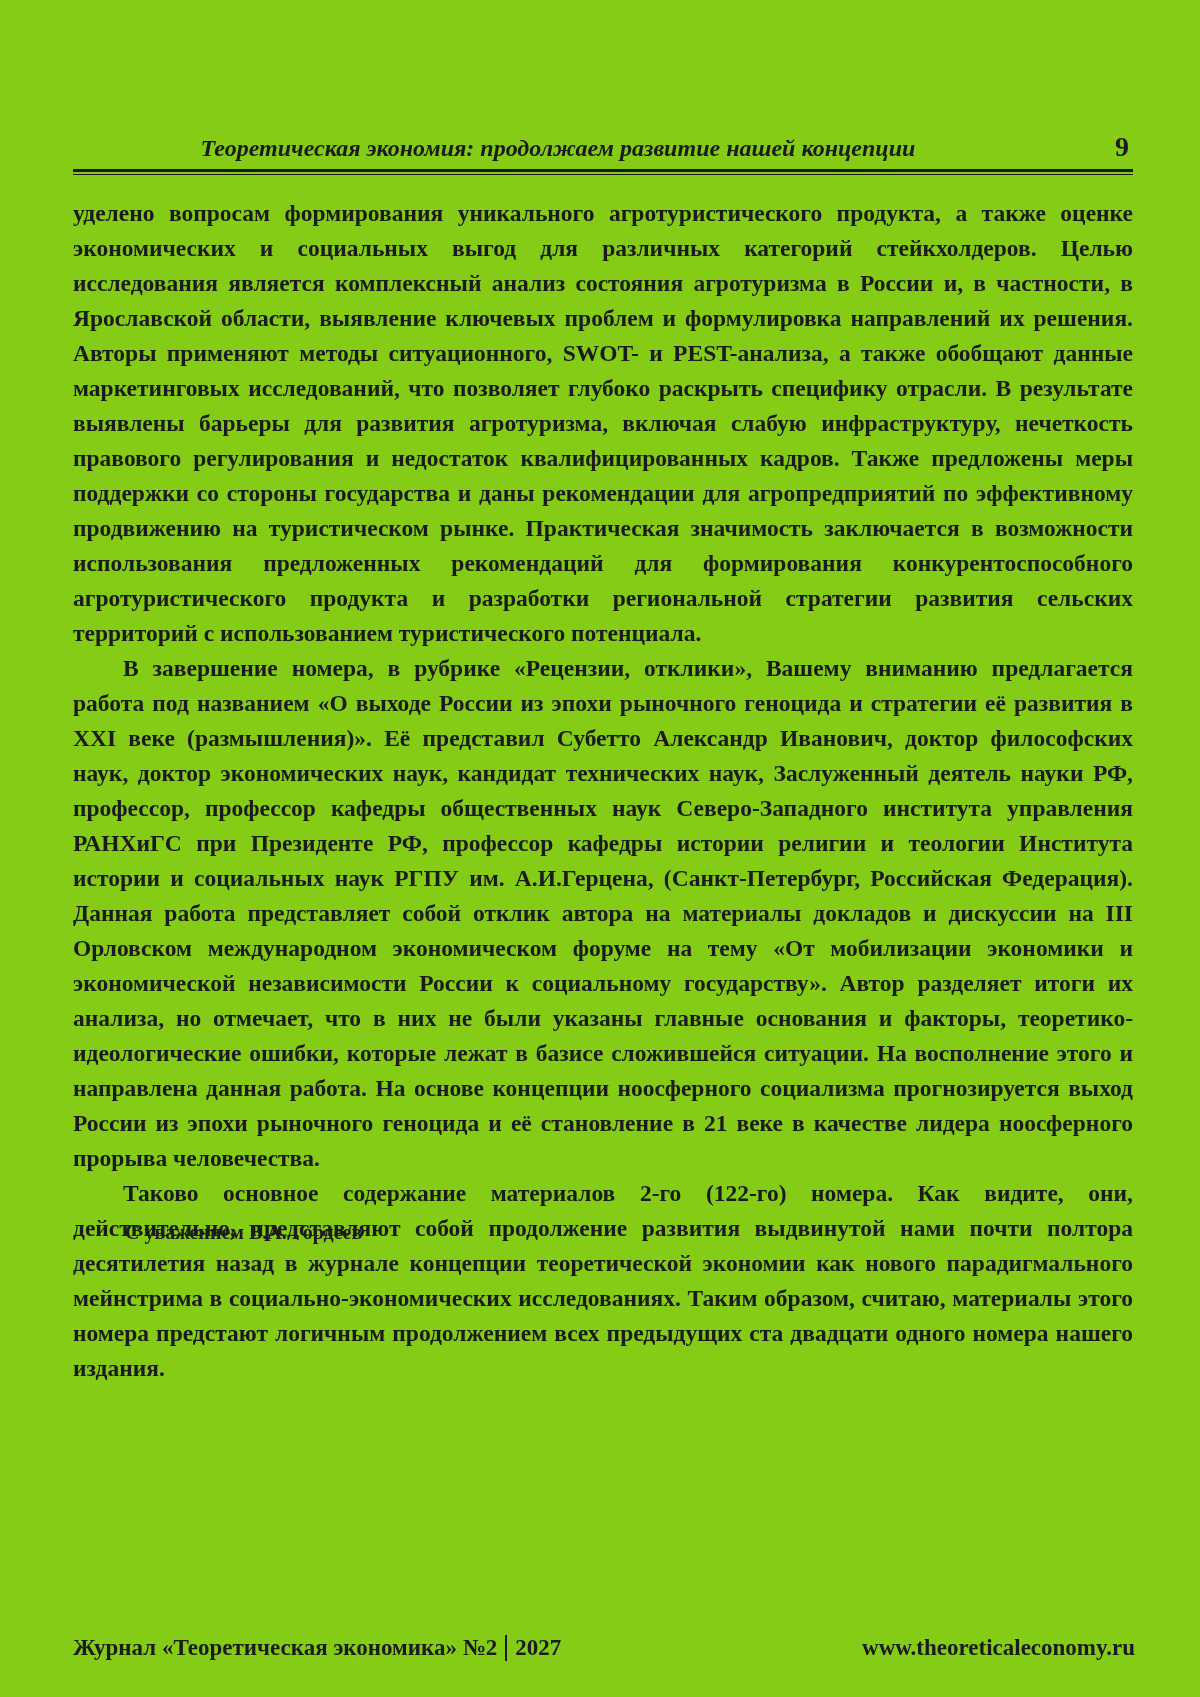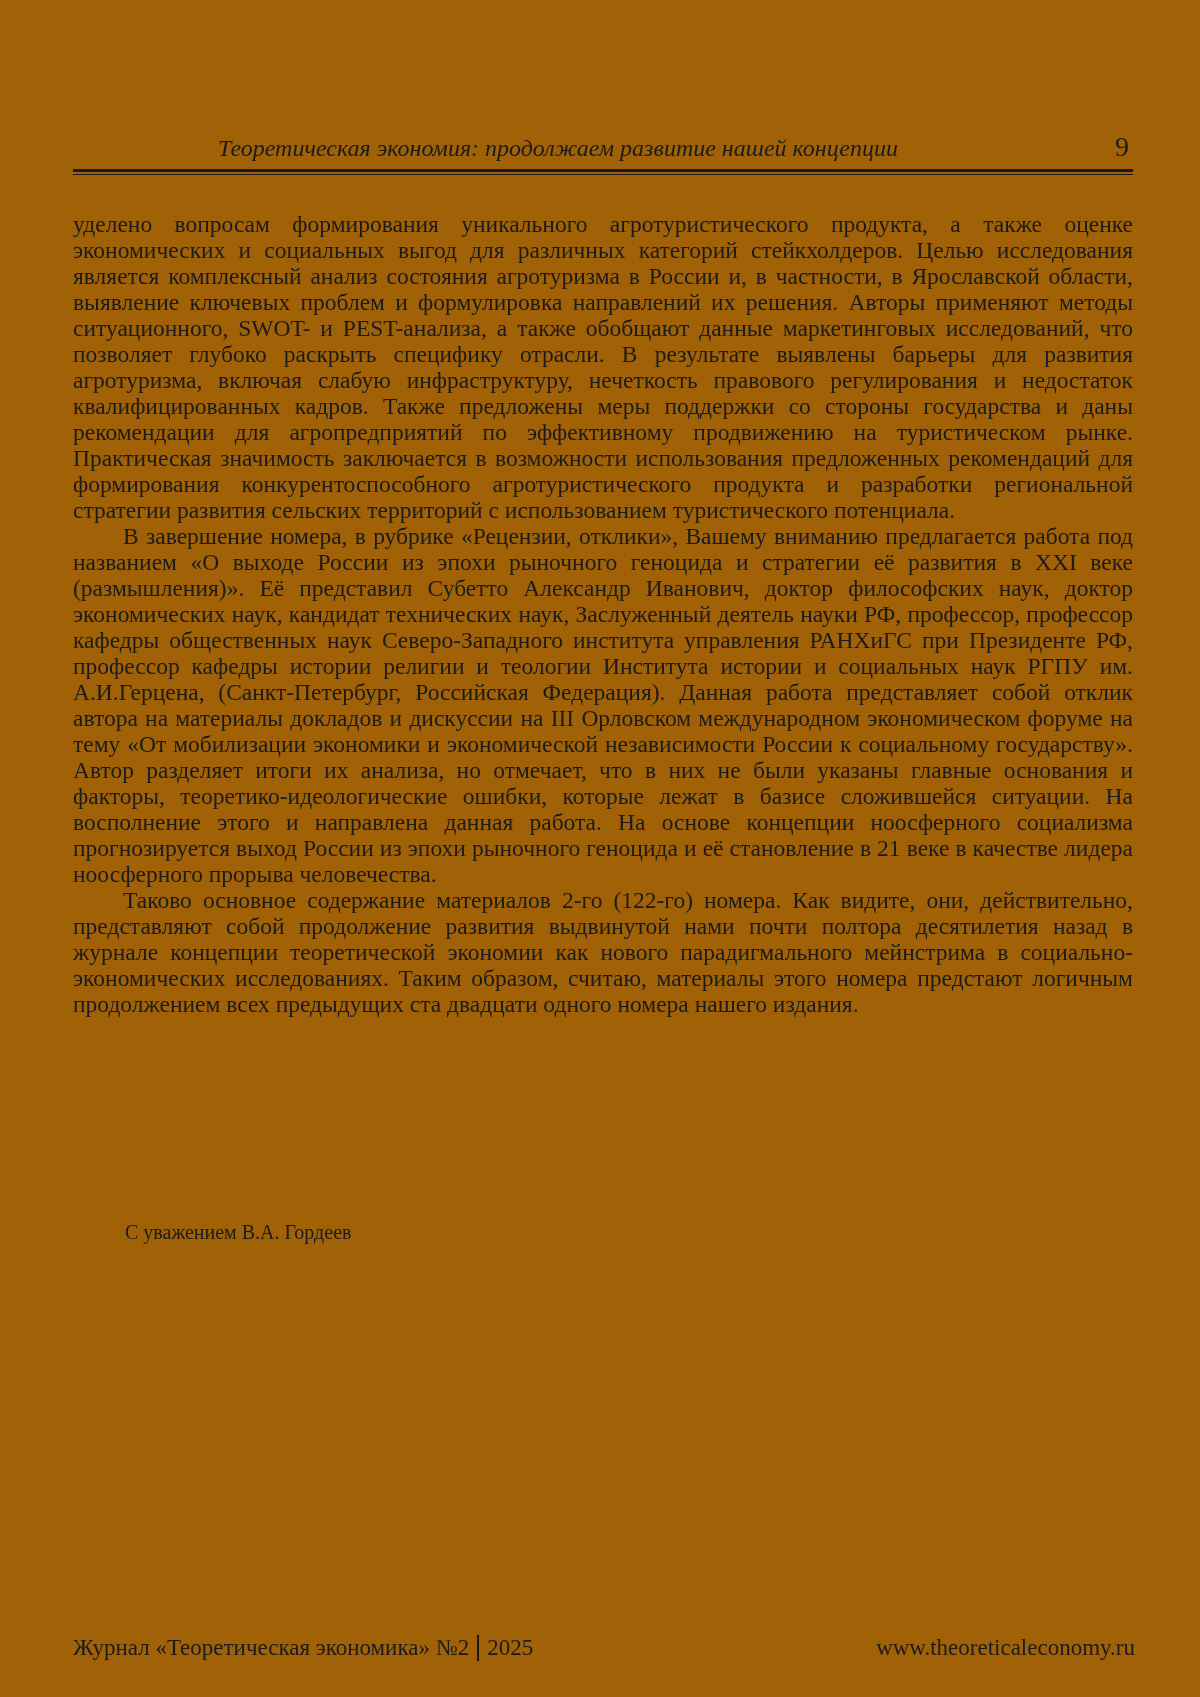--- a/index.html
+++ b/index.html
@@ -5,24 +5,25 @@
   html, body {
     margin: 0;
     padding: 0;
     background: #e8e8e8;
   }
   .page {
     position: relative;
     width: 1200px;
     height: 1697px;
     margin: 0 auto;
-    background: #a16207;
+    background: #84cc16;
     font-family: "Liberation Serif", "DejaVu Serif", serif;
     color: #1b1b1b;
     overflow: hidden;
+    font-weight: bold;
   }
   
   .page-header {
     position: absolute;
     top: 133px;
     left: 73px;
     width: 1060px;
   }
   .header-row {
     position: relative;
@@ -52,25 +53,25 @@
     margin-top: 4px;
   }
   .rule-thin {
     height: 1px;
     background: #1a1a1a;
     margin-top: 2px;
   }
   
   .article-body {
     position: absolute;
-    top: 211px;
+    top: 196px;
     left: 73px;
     width: 1060px;
     font-size: 23.5px;
-    line-height: 26px;
+    line-height: 35px;
     text-align: justify;
   }
   .article-body p {
     margin: 0;
     padding: 0;
   }
   .article-body p.indent {
     text-indent: 50px;
   }
   .signature {
@@ -128,18 +129,18 @@
     <p class="indent">В завершение номера, в рубрике «Рецензии, отклики», Вашему вниманию предлагается работа под названием «О выходе России из эпохи рыночного геноцида и стратегии её развития в XXI веке (размышления)». Её представил Субетто Александр Иванович, доктор философских наук, доктор экономических наук, кандидат технических наук, Заслуженный деятель науки РФ, профессор, профессор кафедры общественных наук Северо-Западного института управления РАНХиГС при Президенте РФ, профессор кафедры истории религии и теологии Института истории и социальных наук РГПУ им. А.И.Герцена, (Санкт-Петербург, Российская Федерация). Данная работа представляет собой отклик автора на материалы докладов и дискуссии на III Орловском международном экономическом форуме на тему «От мобилизации экономики и экономической независимости России к социальному государству». Автор разделяет итоги их анализа, но отмечает, что в них не были указаны главные основания и факторы, теоретико-идеологические ошибки, которые лежат в базисе сложившейся ситуации. На восполнение этого и направлена данная работа. На основе концепции ноосферного социализма прогнозируется выход России из эпохи рыночного геноцида и её становление в 21 веке в качестве лидера ноосферного прорыва человечества.</p>
     <p class="indent">Таково основное содержание материалов 2-го (122-го) номера. Как видите, они, действительно, представляют собой продолжение развития выдвинутой нами почти полтора десятилетия назад в журнале концепции теоретической экономии как нового парадигмального мейнстрима в социально-экономических исследованиях. Таким образом, считаю, материалы этого номера предстают логичным продолжением всех предыдущих ста двадцати одного номера нашего издания.</p>
   </main>
 
   <div class="signature">С уважением В.А. Гордеев</div>
 
   <footer class="page-footer">
     <div class="footer-left">
       <span>Журнал «Теоретическая экономика» №2</span>
       <span class="footer-divider"></span>
-      <span>2025</span>
+      <span>2027</span>
     </div>
     <div class="footer-right">www.theoreticaleconomy.ru</div>
   </footer>
 
 </div>
 
 </body></html>

